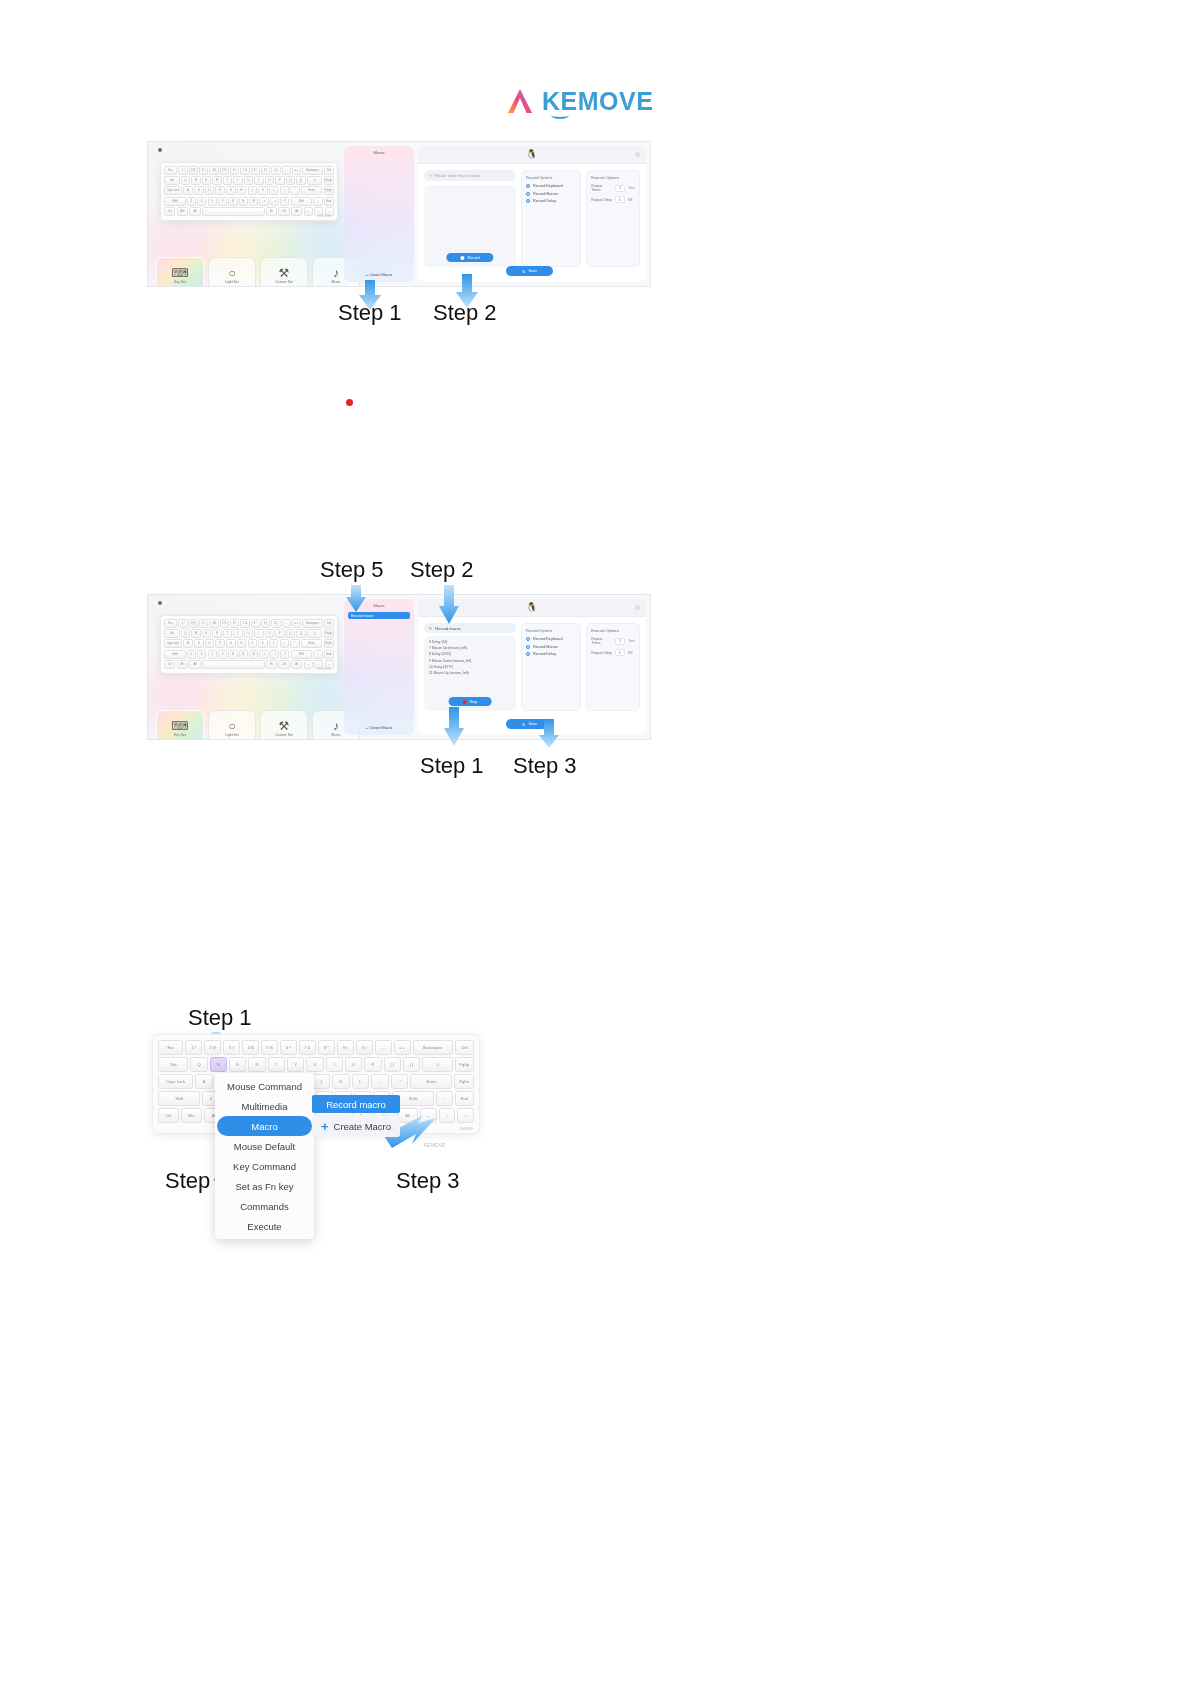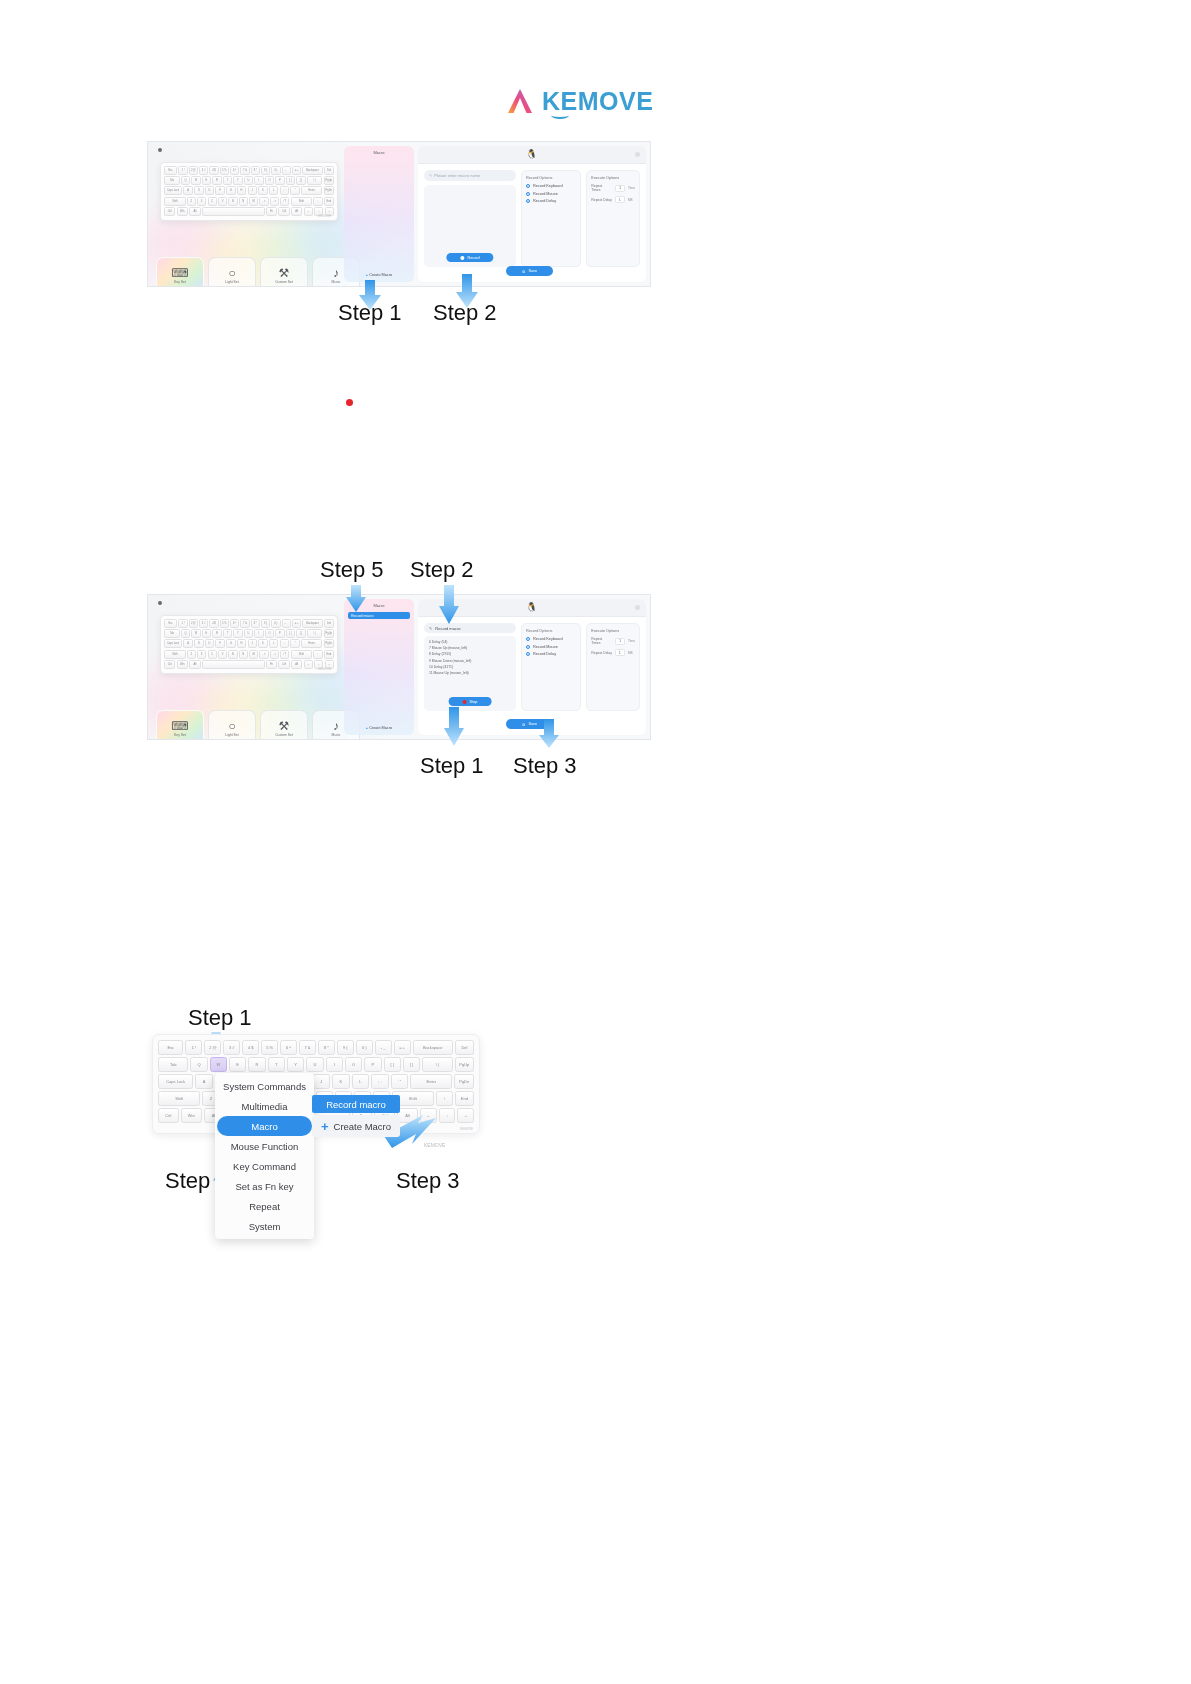--- a/index.html
+++ b/index.html
@@ -692,28 +692,28 @@
       <div class="key" style="flex: 9 0 0px;">Alt</div>
       <div class="key" style="flex: 7 0 0px;">←</div>
       <div class="key" style="flex: 7 0 0px;">↓</div>
       <div class="key" style="flex: 7 0 0px;">→</div>
     </div>
     <div class="kb-brand">KEMOVE</div>
   </div>
 <div style="position:absolute; left:424px; top:1142px; font-size:5px; color:#b9bbc0;">KEMOVE</div>
 
 <div class="ctx-menu" id="ctxmenu">
-    <div class="ctx-item">System Commands</div>
+    <div class="ctx-item">Mouse Command</div>
     <div class="ctx-item">Multimedia</div>
     <div class="ctx-item on">Macro</div>
-    <div class="ctx-item">Mouse Function</div>
+    <div class="ctx-item">Mouse Default</div>
     <div class="ctx-item">Key Command</div>
     <div class="ctx-item">Set as Fn key</div>
-    <div class="ctx-item">Repeat</div>
-    <div class="ctx-item">System</div>
+    <div class="ctx-item">Commands</div>
+    <div class="ctx-item">Execute</div>
   </div>
 
 <div class="sub-menu">
   <div class="sub-item on">Record macro</div>
   <div class="sub-item create">
     <span class="plus">+</span>
     <span>Create Macro</span>
   </div>
 </div>
 

